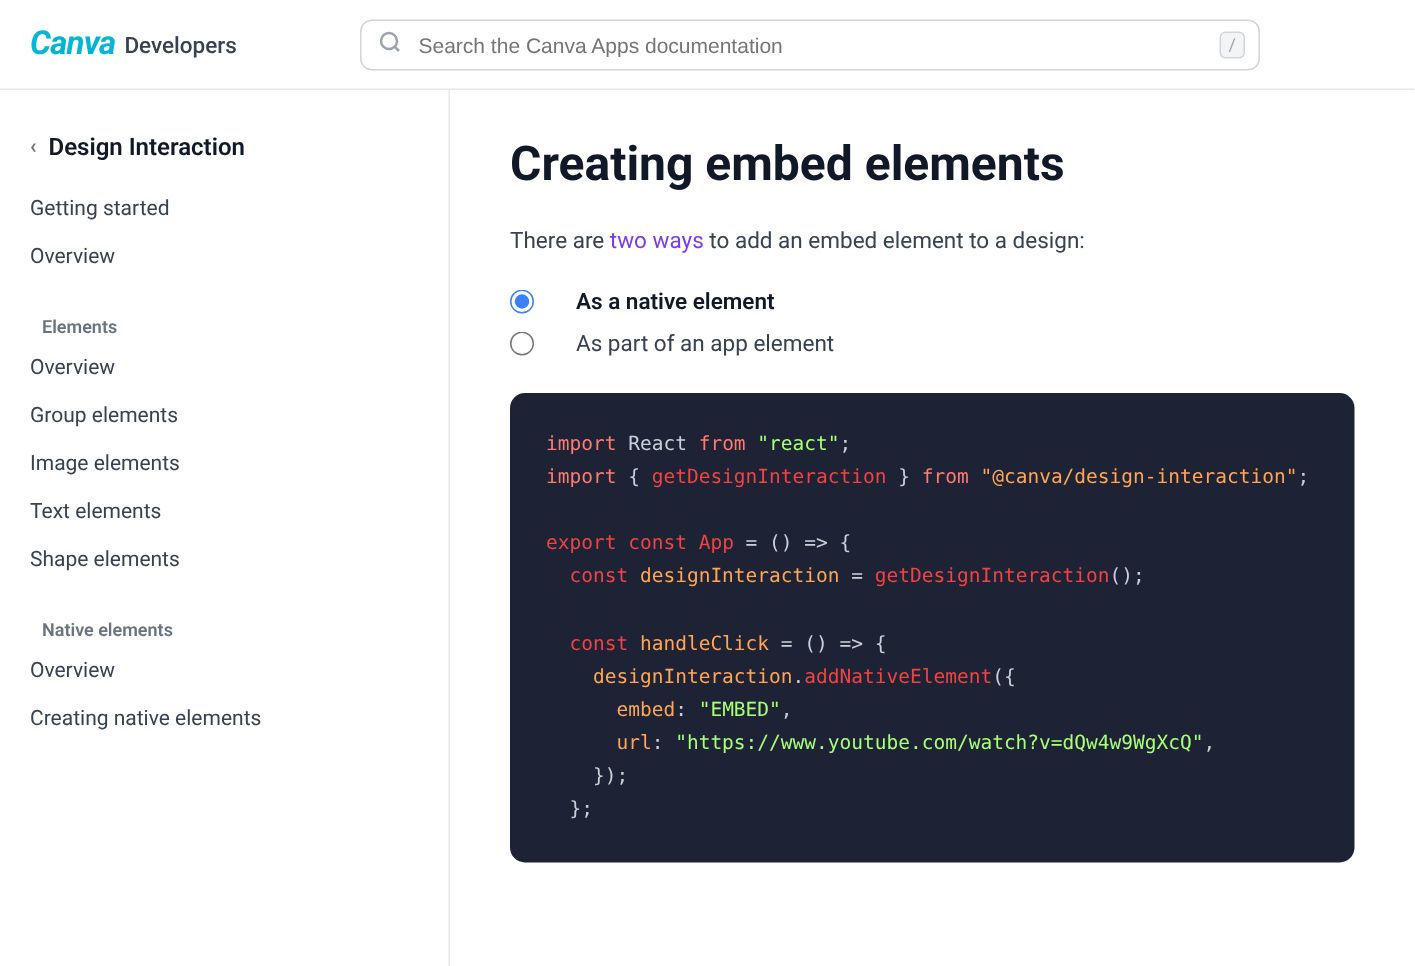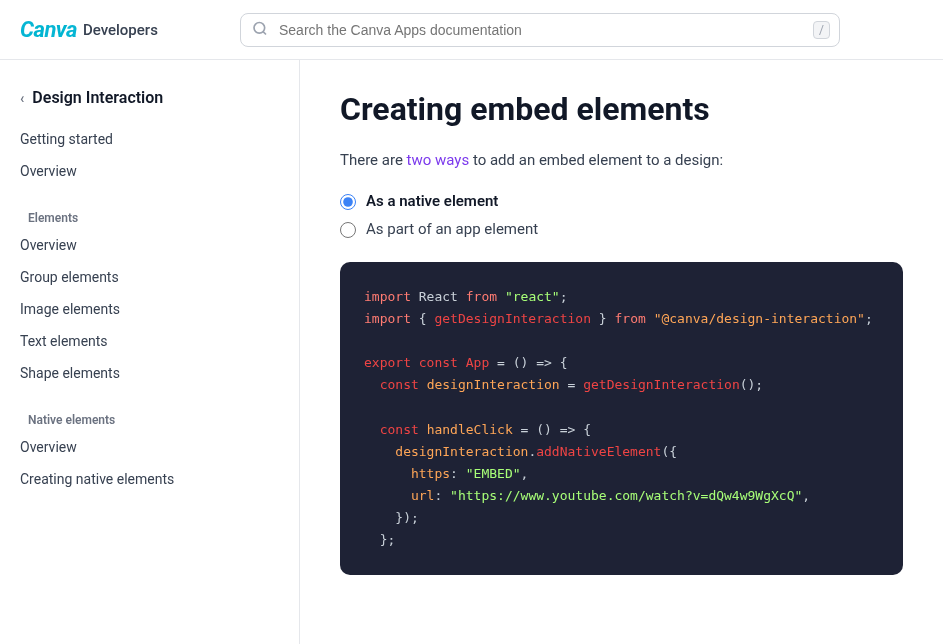--- a/index.html
+++ b/index.html
@@ -143,22 +143,22 @@
       line-height: 1.6;
     }
     .intro-text .highlight { color: #7c3aed; }
 
     
     .radio-group {
       margin-bottom: 24px;
     }
     .radio-option {
       display: flex;
-      align-items: flex-end;
-      gap: 10px;
+      align-items: center;
+      gap: 28px;
       margin-bottom: 10px;
       font-size: 15px;
       color: #374151;
       cursor: pointer;
     }
     .radio-option input[type="radio"] {
       accent-color: #3b82f6;
       width: 16px;
       height: 16px;
     }
@@ -276,20 +276,20 @@
     <div class="code-block">
       <code>
         <span class="code-line"><span class="c-import">import</span> <span class="c-plain">React</span> <span class="c-import">from</span> <span class="c-string">"react"</span><span class="c-punct">;</span></span>
         <span class="code-line"><span class="c-import">import</span> <span class="c-punct">{ </span><span class="c-func">getDesignInteraction</span><span class="c-punct"> }</span> <span class="c-import">from</span> <span class="c-string2">"@canva/design-interaction"</span><span class="c-punct">;</span></span>
         <span class="code-line"> </span>
         <span class="code-line"><span class="c-keyword">export</span> <span class="c-keyword">const</span> <span class="c-func">App</span> <span class="c-punct">= () =&gt;</span> <span class="c-punct">{</span></span>
         <span class="code-line">  <span class="c-keyword">const</span> <span class="c-var">designInteraction</span> <span class="c-punct">=</span> <span class="c-func">getDesignInteraction</span><span class="c-punct">();</span></span>
         <span class="code-line"> </span>
         <span class="code-line">  <span class="c-keyword">const</span> <span class="c-var">handleClick</span> <span class="c-punct">= () =&gt;</span> <span class="c-punct">{</span></span>
         <span class="code-line">    <span class="c-var">designInteraction</span><span class="c-punct">.</span><span class="c-func">addNativeElement</span><span class="c-punct">({</span></span>
-        <span class="code-line">      <span class="c-property">https</span><span class="c-punct">:</span> <span class="c-string">"EMBED"</span><span class="c-punct">,</span></span>
+        <span class="code-line">      <span class="c-property">embed</span><span class="c-punct">:</span> <span class="c-string">"EMBED"</span><span class="c-punct">,</span></span>
         <span class="code-line">      <span class="c-property">url</span><span class="c-punct">:</span> <span class="c-string">"https://www.youtube.com/watch?v=dQw4w9WgXcQ"</span><span class="c-punct">,</span></span>
         <span class="code-line">    <span class="c-punct">});</span></span>
         <span class="code-line">  <span class="c-punct">};</span></span>
       </code>
     </div>
   </main>
 </div>
 
 </body></html>

